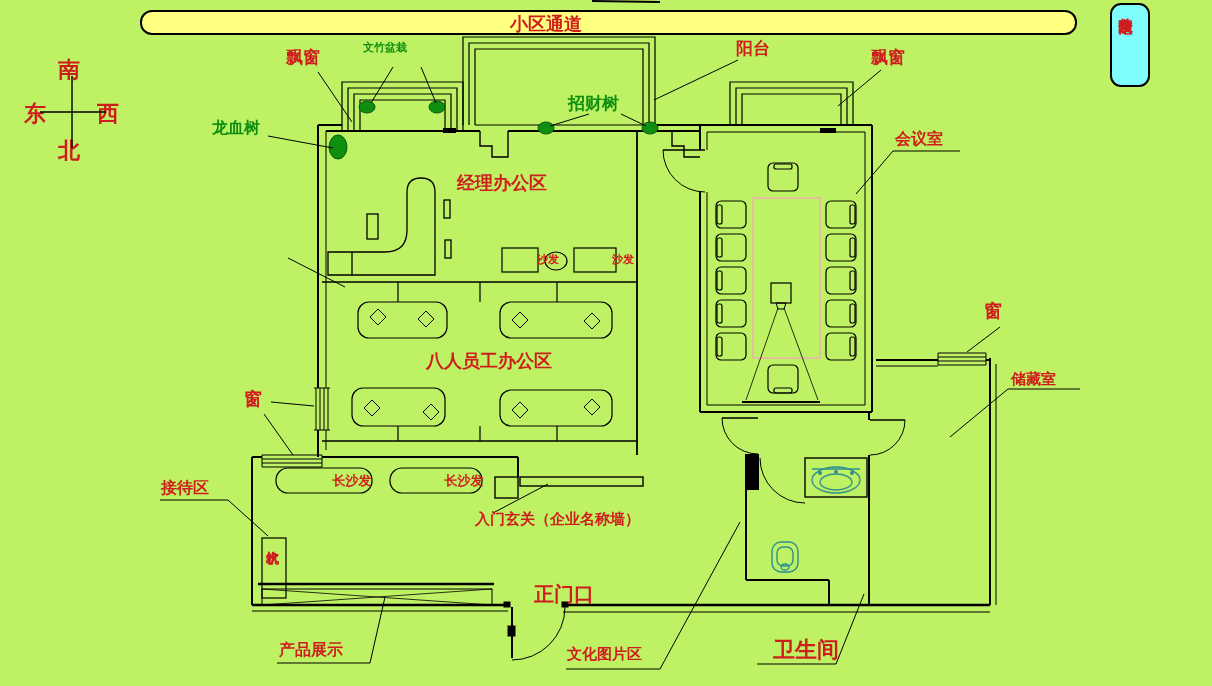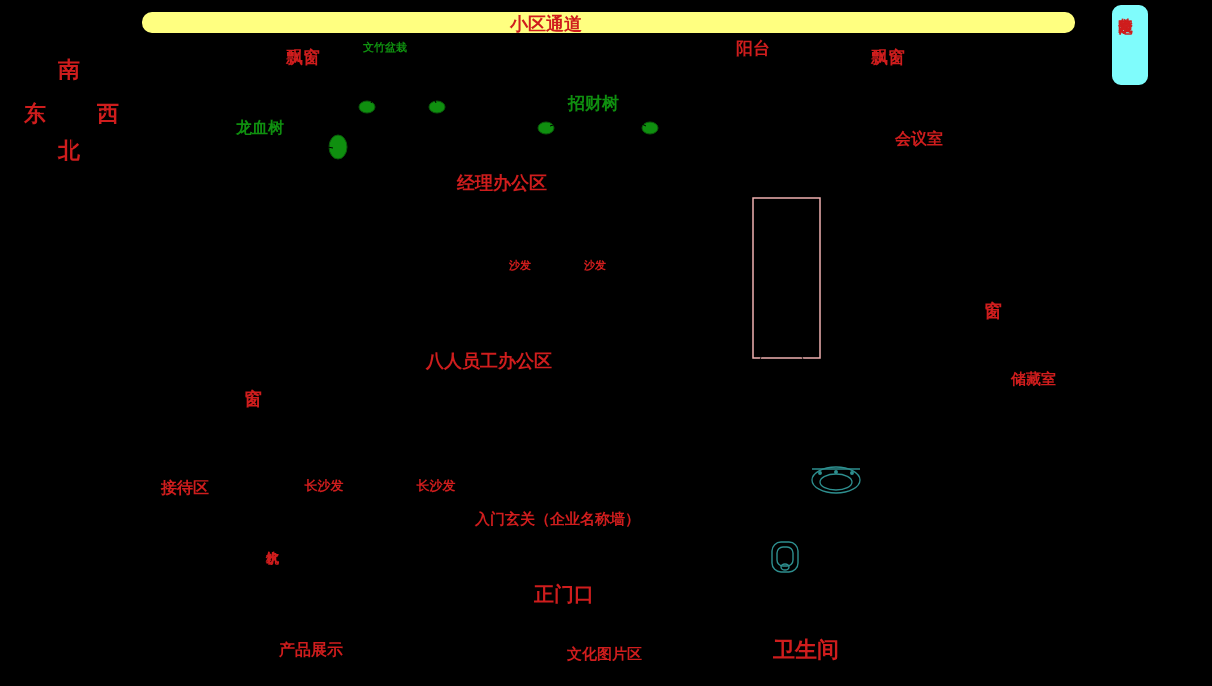--- a/index.html
+++ b/index.html
@@ -1,32 +1,32 @@
 <!DOCTYPE html>
 <html><head>
 <meta charset="utf-8">
 <style>
   html,body{margin:0;padding:0;background:#fff;}
-  #canvas{position:relative;width:1212px;height:686px;background:#000000;overflow:hidden;
+  #canvas{position:relative;width:1212px;height:686px;background:#bef264;overflow:hidden;
           font-family:"Liberation Sans","DejaVu Sans",sans-serif;}
   #plan-svg{position:absolute;left:0;top:0;}
   .lbl{position:absolute;font-weight:bold;white-space:nowrap;line-height:1.05;}
   .red{color:#cf1d1d;}
   .green{color:#0f8f0f;}
   .banner{position:absolute;left:140px;top:10px;width:933px;height:21px;background:#ffff80;
           border:2px solid #000;border-radius:12px;}
   .banner-text{position:absolute;left:510px;top:12px;font-size:18px;font-weight:bold;color:#cf1d1d;}
   .fountain{position:absolute;left:1110px;top:3px;width:36px;height:80px;background:#7ffcfc;
             border:2px solid #000;border-radius:11px;}
   .fountain-text{position:absolute;left:1119px;top:6px;font-size:14px;font-weight:bold;color:#cf1d1d;
                  writing-mode:vertical-rl;text-orientation:upright;letter-spacing:1px;line-height:1;}
   .vtext{writing-mode:vertical-rl;text-orientation:upright;line-height:1;}
   .compass-label{position:absolute;font-size:22px;font-weight:bold;color:#cf1d1d;}
   .note{line-height:19px;font-size:17px;}
-  .centerbox{position:absolute;display:flex;align-items:flex-end;justify-content:center;}
+  .centerbox{position:absolute;display:flex;align-items:center;justify-content:center;padding-left:28px;}
 </style>
 </head>
 <body>
 
 <div id="canvas">
 
   <div class="banner"></div>
   <div class="banner-text">小区通道</div>
 
   <div class="fountain"></div>
@@ -256,21 +256,21 @@
       <line x1="1000" y1="327" x2="967" y2="352"></line>
       <line x1="493" y1="513" x2="548" y2="484"></line>
     </g>
   </svg>
 
   <div class="lbl red" style="left:286px;top:49px;font-size:17px;">飘窗</div>
   <div class="lbl green" style="left:363px;top:42px;font-size:11px;">文竹盆栽</div>
   <div class="lbl red" style="left:736px;top:40px;font-size:17px;">阳台</div>
   <div class="lbl red" style="left:871px;top:49px;font-size:17px;">飘窗</div>
   <div class="lbl red" style="left:895px;top:131px;font-size:16px;">会议室</div>
-  <div class="lbl green" style="left:236px;top:120px;font-size:16px;">龙血树</div>
+  <div class="lbl green" style="left:212px;top:120px;font-size:16px;">龙血树</div>
   <div class="lbl green" style="left:568px;top:95px;font-size:17px;">招财树</div>
   <div class="lbl red" style="left:457px;top:174px;font-size:18px;">经理办公区</div>
 
 
   <div class="centerbox" style="left:502px;top:248px;width:36px;height:24px;">
       <span class="lbl red" style="position:static;font-size:11px;">沙发</span>
     </div>
   <div class="centerbox" style="left:574px;top:248px;width:42px;height:24px;">
       <span class="lbl red" style="position:static;font-size:11px;">沙发</span>
     </div>

